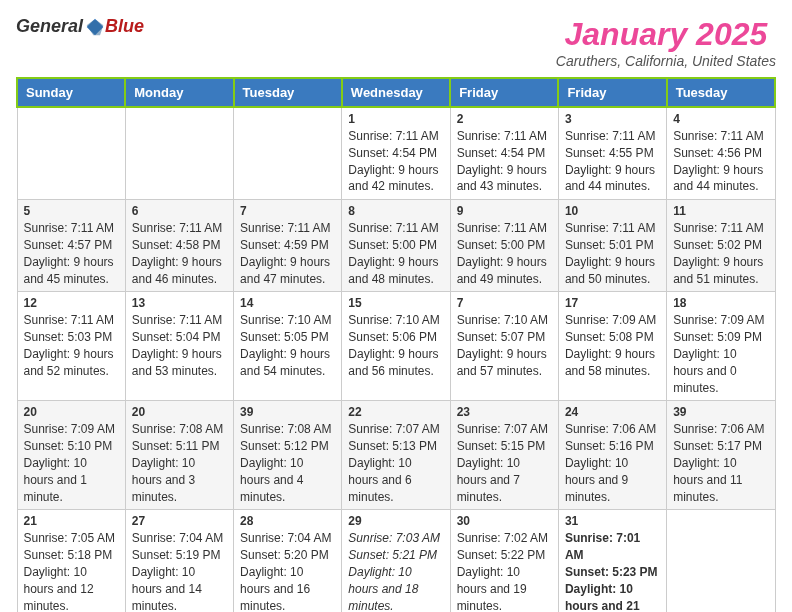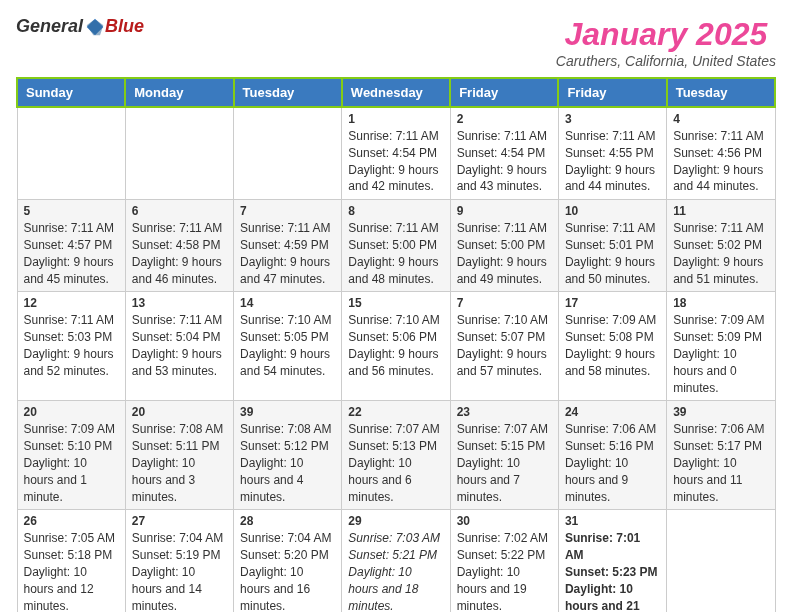--- a/index.html
+++ b/index.html
@@ -283,21 +283,21 @@
         </td>
         <td>
           <div class="day-number">39</div>
           <div class="day-info" style="white-space: pre-line;">Sunrise: 7:06 AM
 Sunset: 5:17 PM
 Daylight: 10 hours and 11 minutes.</div>
         </td>
       </tr>
       <tr>
         <td>
-          <div class="day-number">26</div>
+          <div class="day-number">21</div>
           <div class="day-info" style="white-space: pre-line;">Sunrise: 7:05 AM
 Sunset: 5:18 PM
 Daylight: 10 hours and 12 minutes.</div>
         </td>
         <td>
           <div class="day-number">27</div>
           <div class="day-info" style="white-space: pre-line;">Sunrise: 7:04 AM
 Sunset: 5:19 PM
 Daylight: 10 hours and 14 minutes.</div>
         </td>

